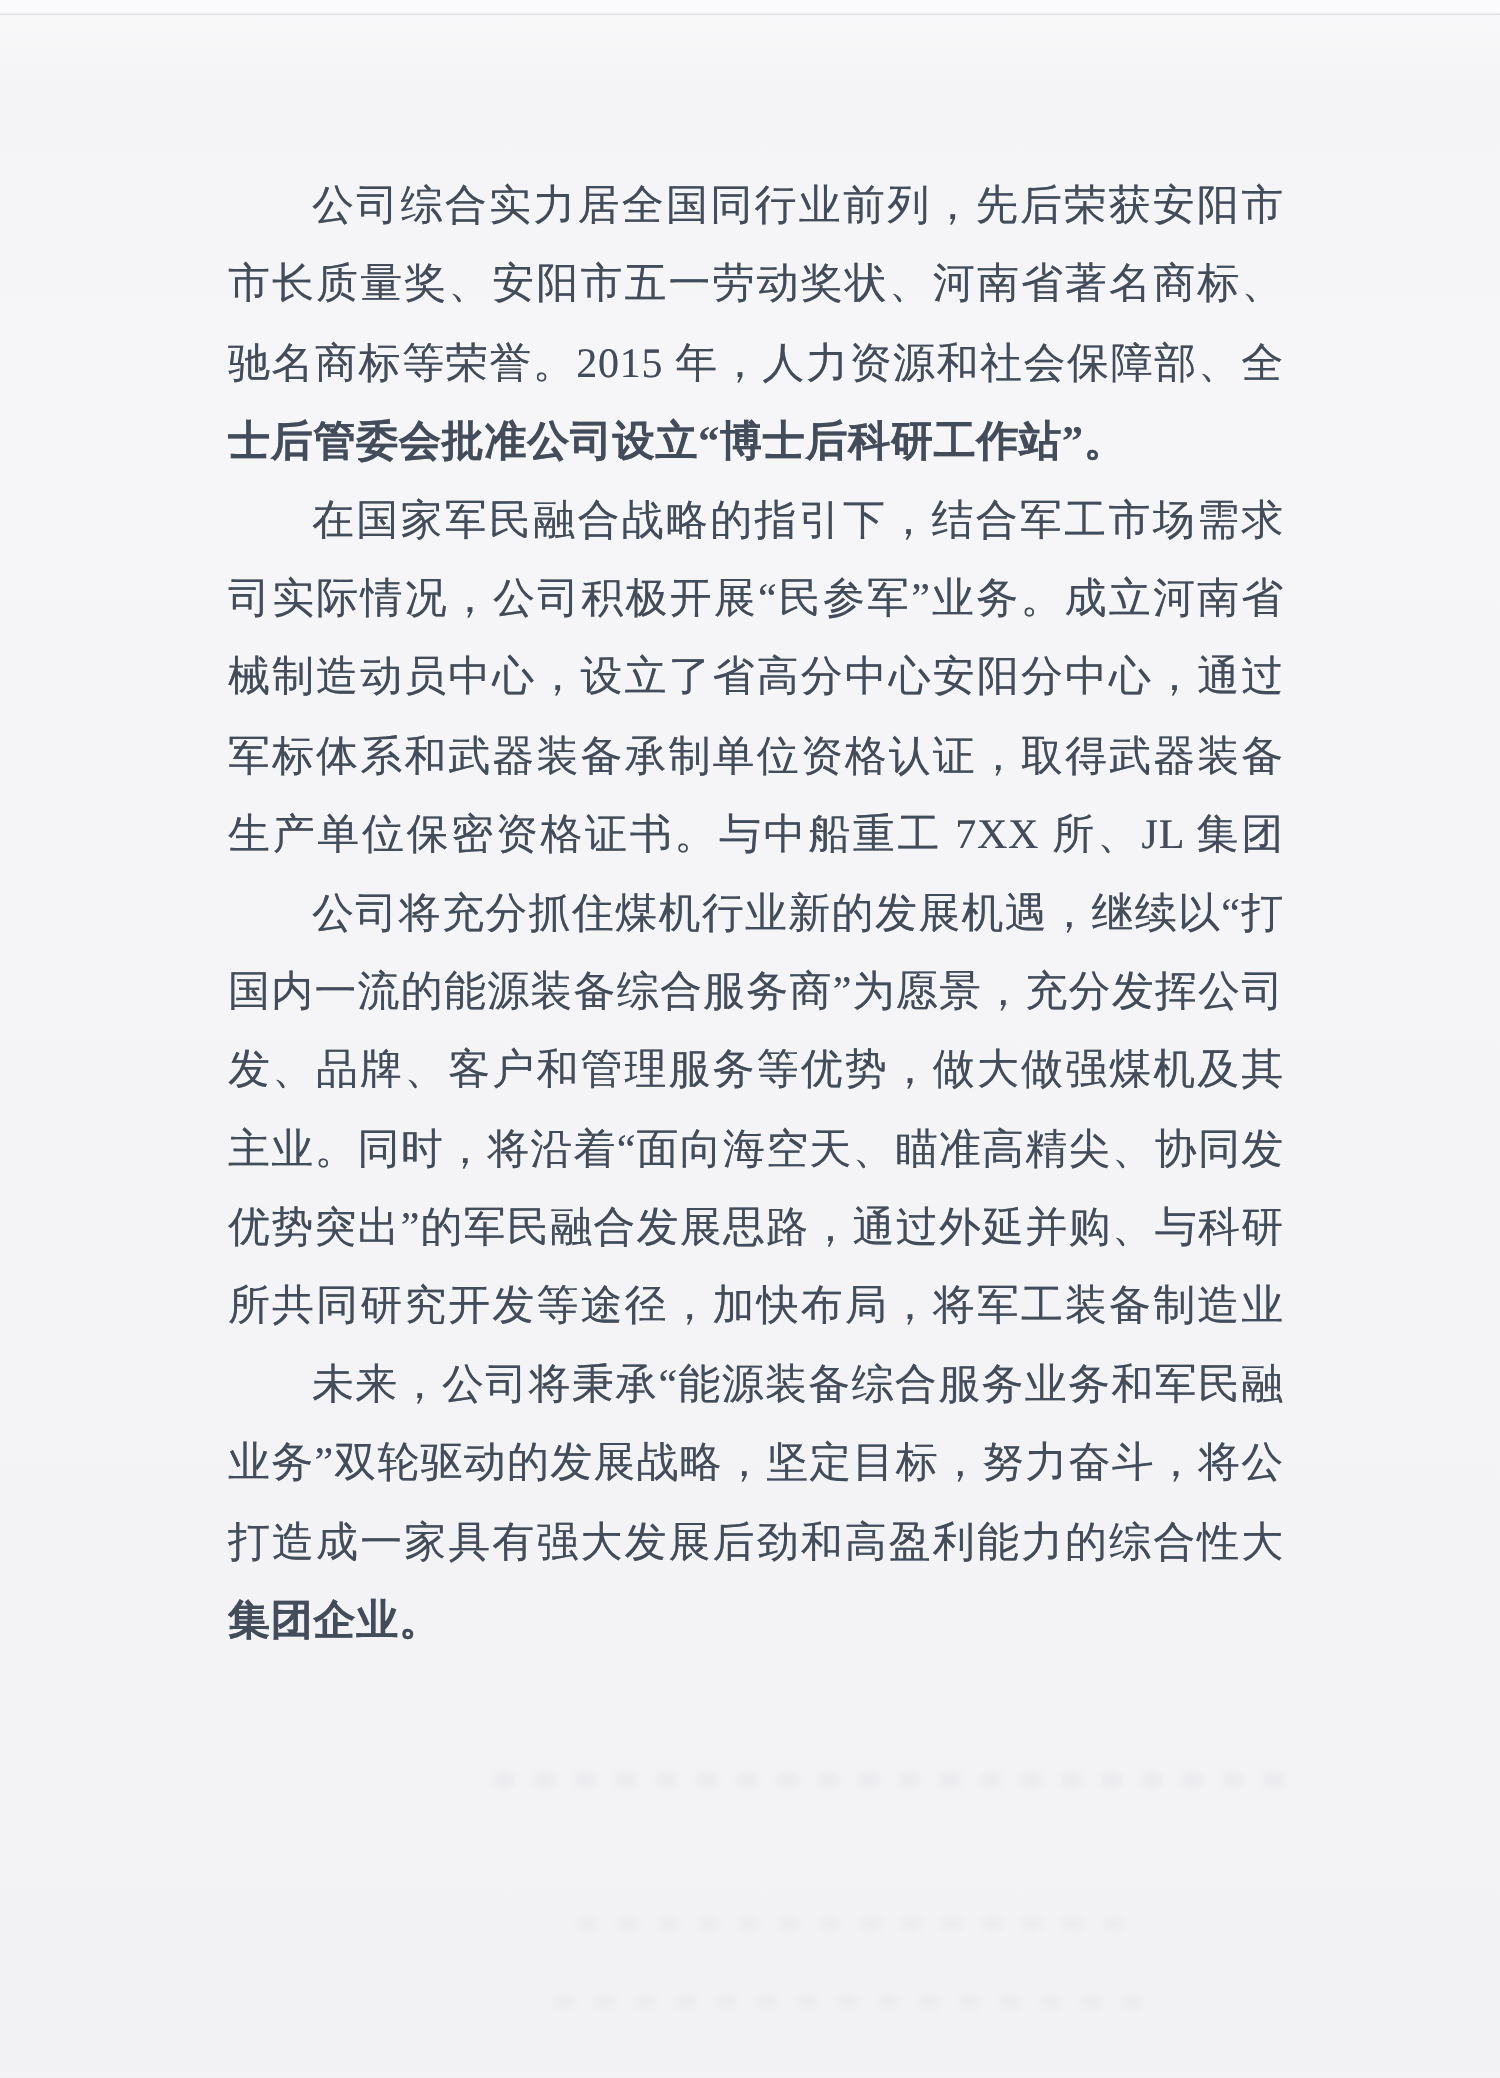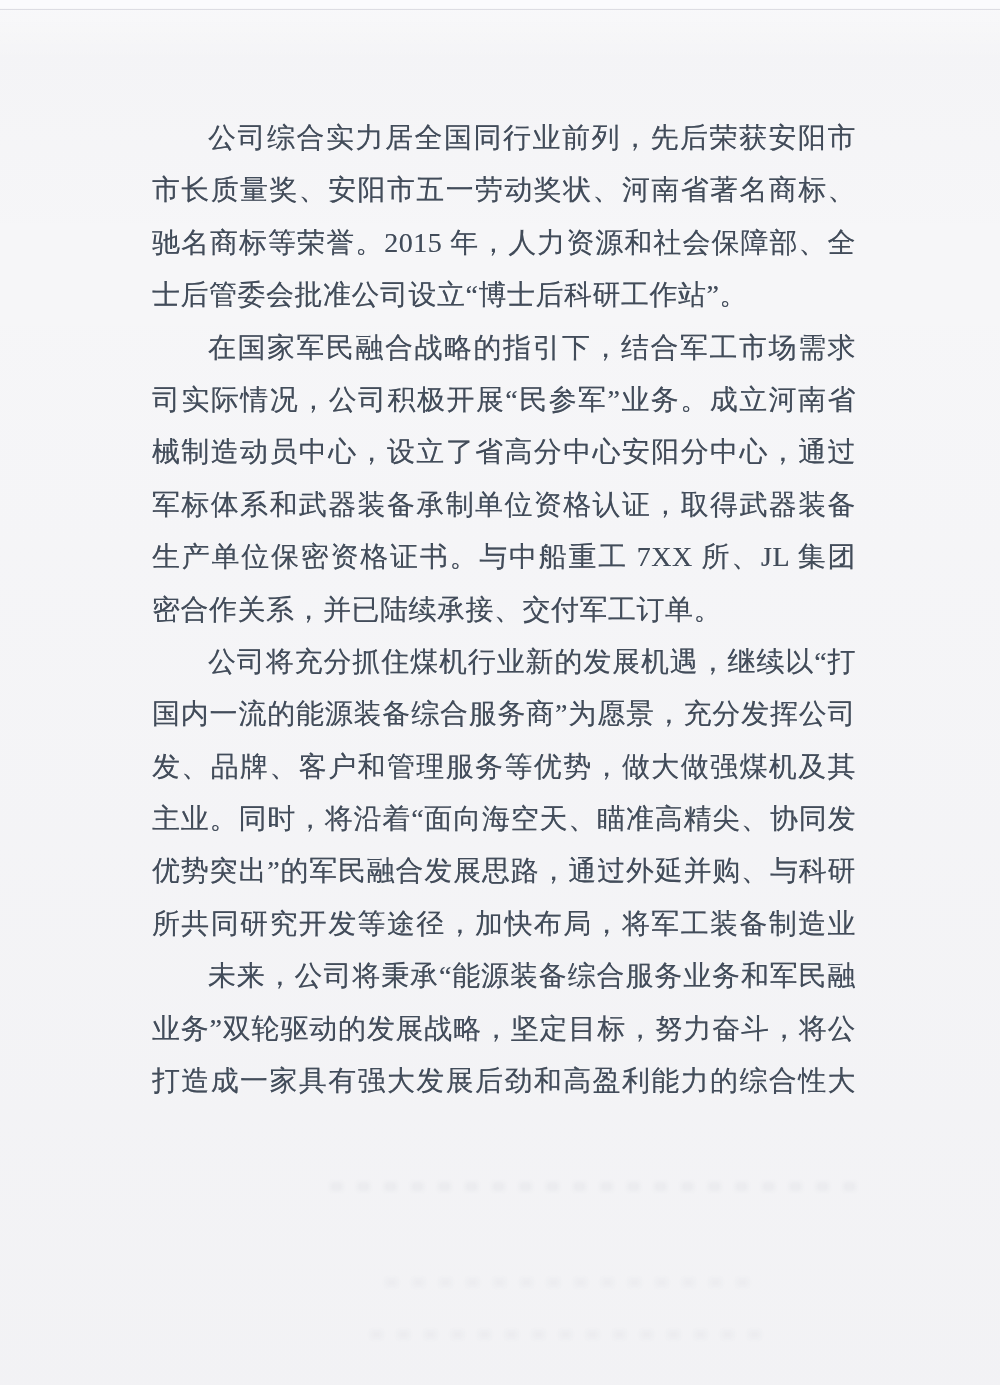--- a/index.html
+++ b/index.html
@@ -53,20 +53,21 @@
     text-shadow: 0 0 0.4px rgba(66,76,90,0.55);
   }
   .line {
     height: 52.4px;
     overflow: hidden;
     text-align: justify;
     text-align-last: justify;
   }
   .line.end {
     text-align-last: left;
+    font-weight: bold;
   }
   .line.indent {
     text-indent: 56px;
   }
   
   .smudge {
     position: absolute;
     height: 9px;
     opacity: 0.55;
     filter: blur(2px);
@@ -93,35 +94,35 @@
     <div class="line">驰名商标等荣誉。2015 年，人力资源和社会保障部、全国博</div>
     <div class="line end">士后管委会批准公司设立“博士后科研工作站”。</div>
   </div>
 
   <div>
     <div class="line indent">在国家军民融合战略的指引下，结合军工市场需求和公</div>
     <div class="line">司实际情况，公司积极开展“民参军”业务。成立河南省机</div>
     <div class="line">械制造动员中心，设立了省高分中心安阳分中心，通过了国</div>
     <div class="line">军标体系和武器装备承制单位资格认证，取得武器装备科研</div>
     <div class="line">生产单位保密资格证书。与中船重工 7XX 所、JL 集团建立紧</div>
-    <div class="line end">密合作关系，并已陆续承接、交付军工订单。</div>
   </div>
 
   <div>
     <div class="line indent">公司将充分抓住煤机行业新的发展机遇，继续以“打造</div>
     <div class="line">国内一流的能源装备综合服务商”为愿景，充分发挥公司研</div>
     <div class="line">发、品牌、客户和管理服务等优势，做大做强煤机及其相关</div>
     <div class="line">主业。同时，将沿着“面向海空天、瞄准高精尖、协同发展、</div>
     <div class="line">优势突出”的军民融合发展思路，通过外延并购、与科研院</div>
     <div class="line">所共同研究开发等途径，加快布局，将军工装备制造业务打</div>
   </div>
 
   <div>
     <div class="line indent">未来，公司将秉承“能源装备综合服务业务和军民融合</div>
     <div class="line">业务”双轮驱动的发展战略，坚定目标，努力奋斗，将公司</div>
     <div class="line">打造成一家具有强大发展后劲和高盈利能力的综合性大型</div>
+    <div class="line end">集团企业。</div>
   </div>
 
 </div>
 
 <div class="smudge smudge-1"></div>
 <div class="smudge smudge-2"></div>
 <div class="smudge smudge-3"></div>
 
 </body></html>

